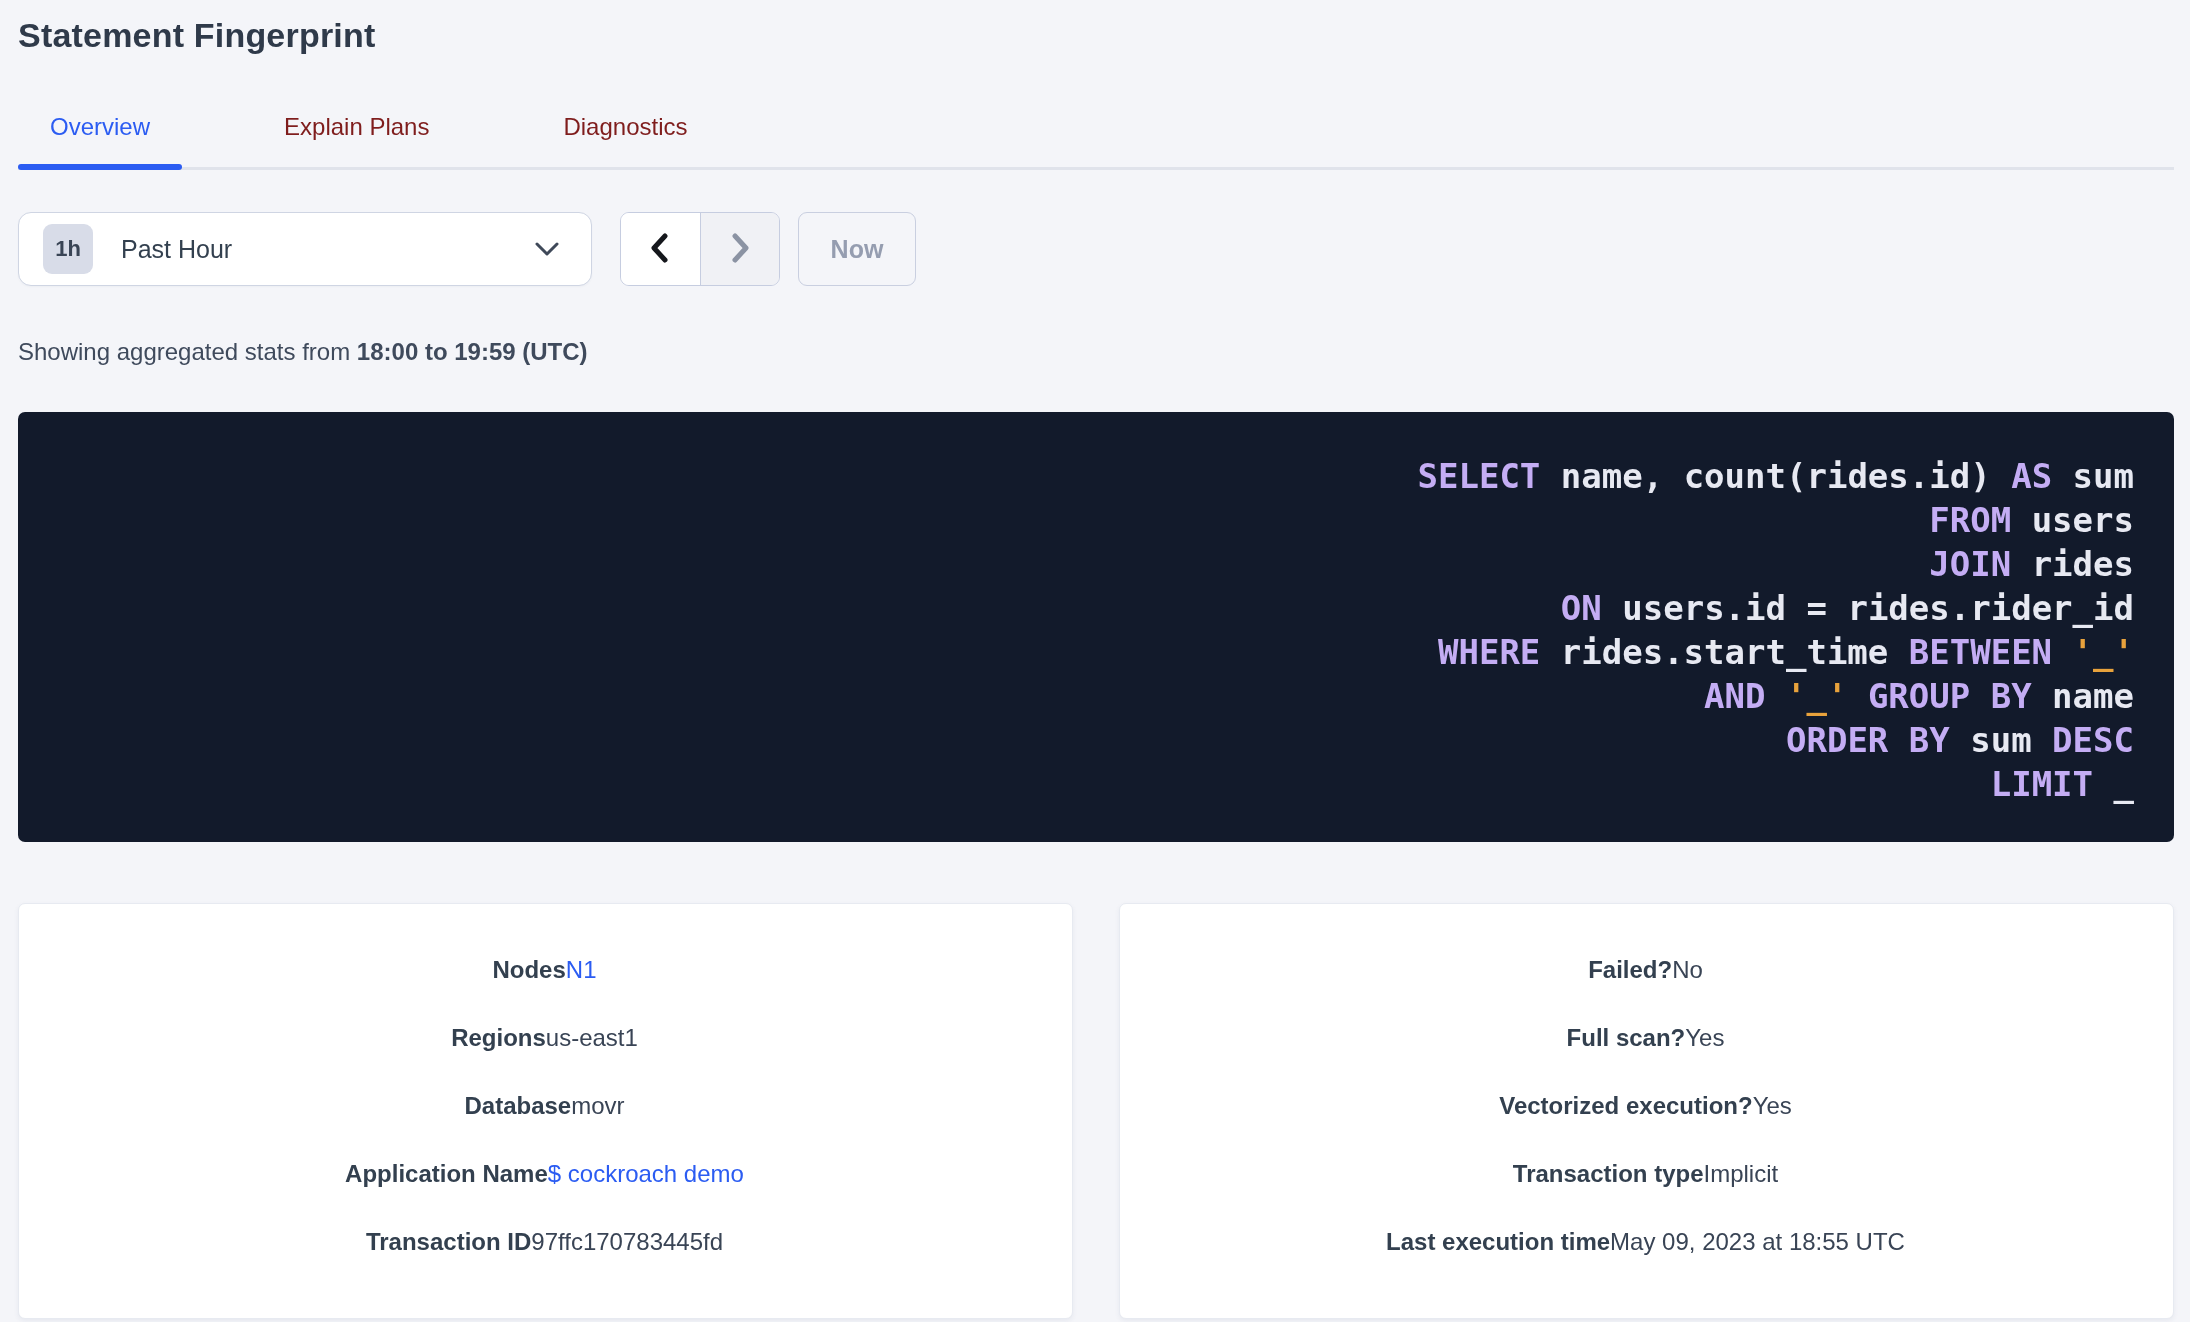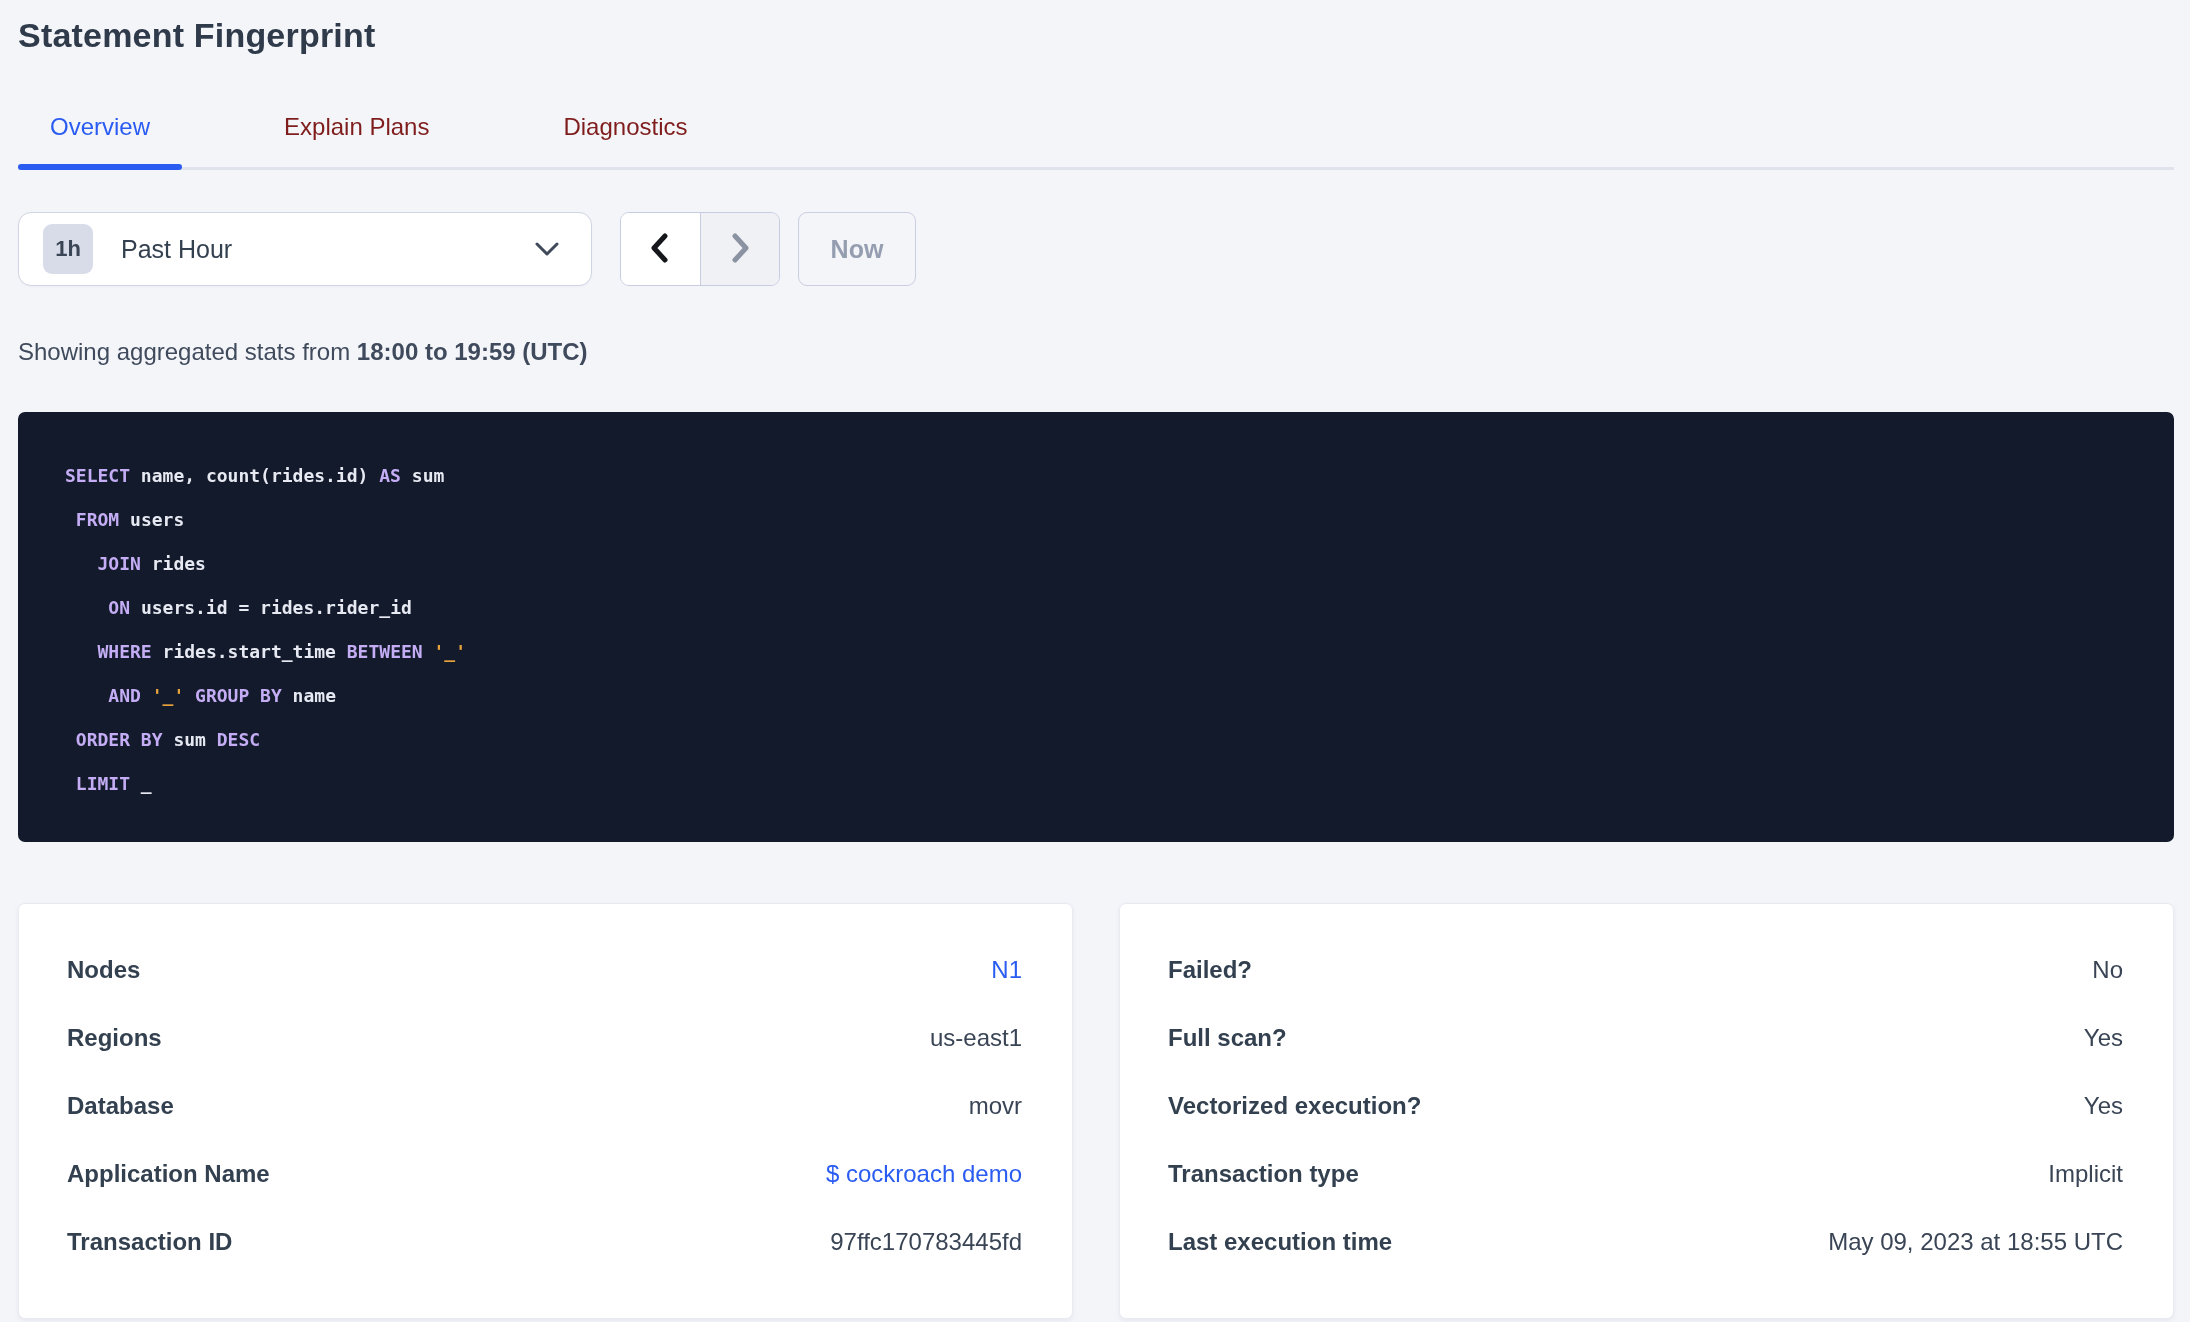--- a/index.html
+++ b/index.html
@@ -132,23 +132,24 @@
   
   .sql-box {
     margin-top: 46px;
     background: #121a2b;
     border-radius: 7px;
     padding: 42px 40px 36px 47px;
     width: 2156px;
   }
   .sql-code {
     font-family: "DejaVu Sans Mono", "Liberation Mono", monospace;
-    font-size: 18px;
+    font-size: 34px;
     line-height: 44px;
     font-weight: 700;
+    text-align: right;
   }
   .sql-line { white-space: pre; }
   .tok-kw  { color: #c4adf4; }
   .tok-id  { color: #e7e9f2; }
   .tok-str { color: #e8a23c; }
 
   
   .cards {
     display: flex;
     gap: 46px;
@@ -158,21 +159,21 @@
     flex: 1;
     height: 416px;
     background: #ffffff;
     border: 1px solid #e7eaf1;
     border-radius: 7px;
     box-shadow: 0 2px 5px rgba(56,76,108,0.07);
     padding: 52px 50px 0 48px;
   }
   .card-row {
     display: flex;
-    justify-content: space-between;
+    justify-content: center;
     align-items: baseline;
     margin-bottom: 40px;
   }
   .card-row:last-child { margin-bottom: 0; }
   .row-label {
     font-size: 24px;
     font-weight: 700;
     color: #33404f;
   }
   .row-value {

